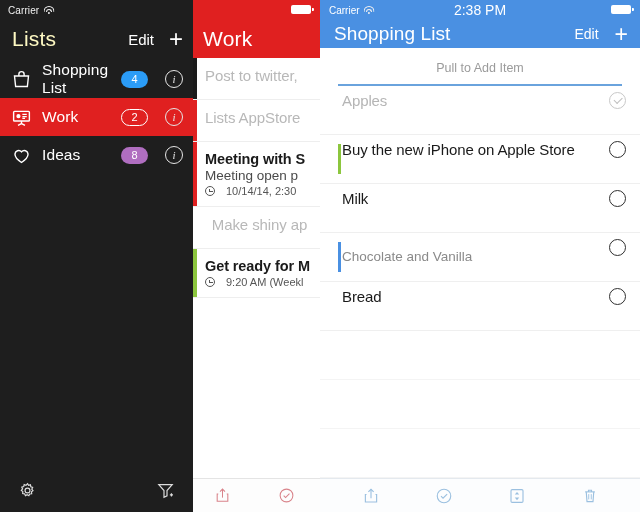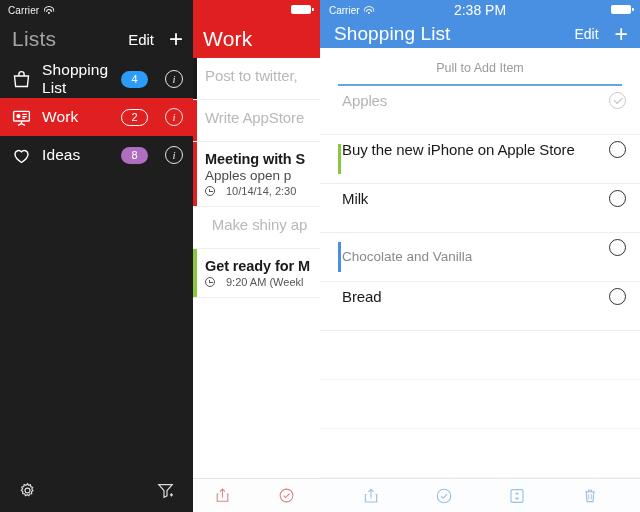--- a/index.html
+++ b/index.html
@@ -28,21 +28,21 @@
     position: absolute; border: 1.4px solid #f0f0f0; border-bottom: none;
     border-radius: 50% 50% 0 0 / 100% 100% 0 0; left: 50%; transform: translateX(-50%);
   }
   .wifi-ico i:nth-child(1) { width: 11px; height: 5.5px; bottom: 3px; }
   .wifi-ico i:nth-child(2) { width: 6px;  height: 3px;   bottom: 3px; }
   .wifi-ico .dot { position: absolute; width: 2.2px; height: 2.2px; background: #f0f0f0; border-radius: 50%; bottom: 0.5px; left: 50%; transform: translateX(-50%); border: none; }
 
   .sb-navbar {
     height: 38px; display: flex; align-items: center; padding: 0 10px 0 12px;
   }
-  .sb-title { color: #a3a3a3; font-size: 21px; font-weight: 400; flex: 1; letter-spacing: .2px; }
+  .sb-title { color: #fef9c3; font-size: 21px; font-weight: 400; flex: 1; letter-spacing: .2px; }
   .sb-edit { color: #fff; font-size: 15px; margin-right: 15px; }
   .sb-plus { color: #fff; font-size: 24px; font-weight: 300; line-height: 1; }
 
   .sb-rows { margin-top: 2px; }
   .sb-row {
     display: flex; align-items: center; height: 38px; padding: 0 10px 0 10px; gap: 9px;
     color: #fff; position: relative;
   }
   .sb-row.selected { background: #e02020; }
   .sb-row .ic { width: 23px; height: 23px; flex: 0 0 23px; display: flex; align-items: center; justify-content: center; }
@@ -230,26 +230,26 @@
         <span class="mid-title">Work</span>
       </div>
 
       <div>
         <div class="task" style="min-height:42px;">
           <span class="bar" style="background:#1a1a1a;"></span>
           <div class="t1 muted">Post to twitter,</div>
         </div>
         <div class="task" style="min-height:42px;">
           <span class="bar" style="background:#e02020;"></span>
-          <div class="t1 muted">Write AppStore</div>
+          <div class="t1 muted">Lists AppStore</div>
         </div>
         <div class="task">
           <span class="bar" style="background:#e02020;"></span>
           <div class="t1">Meeting with S</div>
-          <div class="t2">Apples open p</div>
+          <div class="t2">Meeting open p</div>
           <div class="t3">
             <span class="clock-ico"></span>
             <span>10/14/14, 2:30 </span>
           </div>
         </div>
         <div class="task" style="min-height:42px;text-align:center;">
           <span class="bar" style="background:#ffffff;"></span>
           <div class="t1 muted">Make shiny ap</div>
         </div>
         <div class="task">

